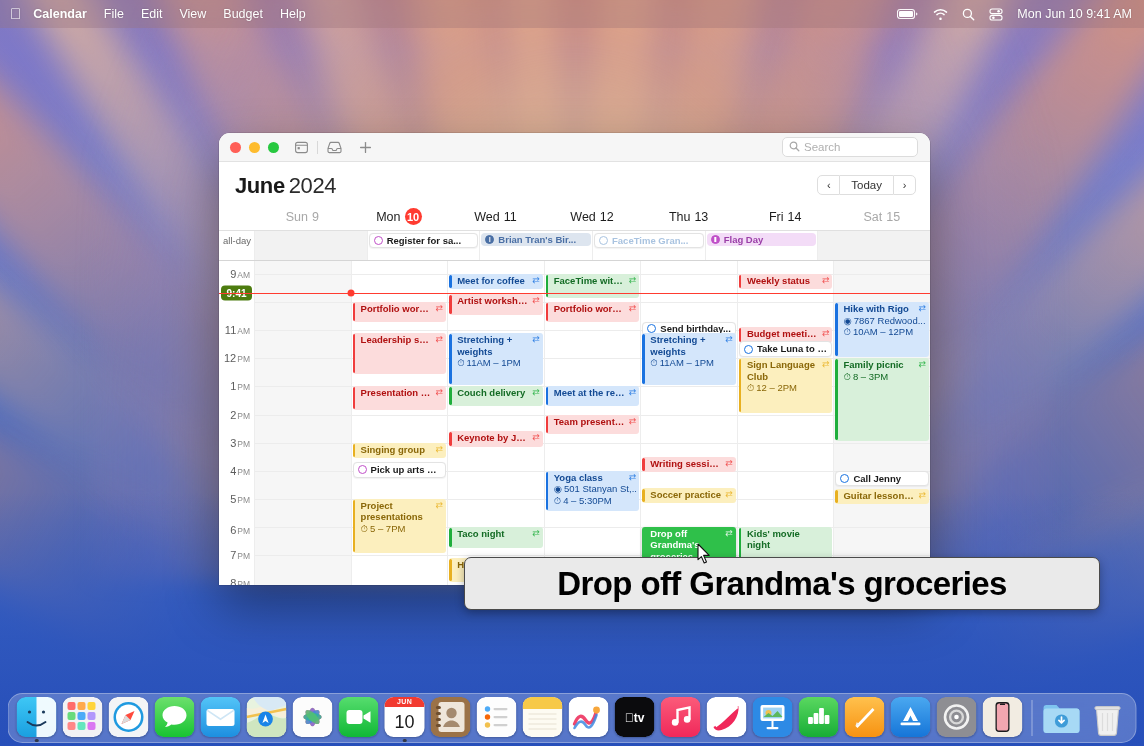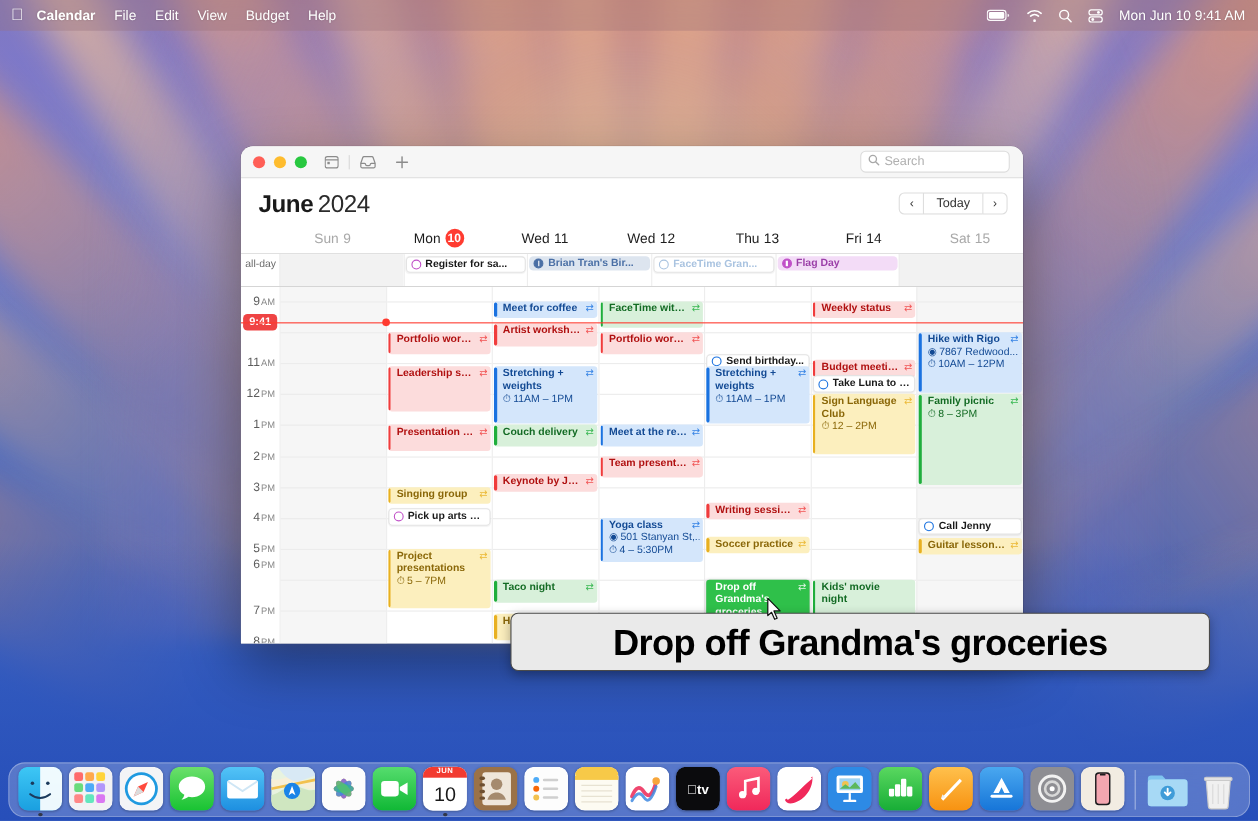--- a/index.html
+++ b/index.html
@@ -150,21 +150,21 @@
     transform:translateY(-50%); white-space:nowrap;
   }
   .tlabel .ap { font-size:8.5px; color:#8a8a8a; margin-left:1px; }
   #cols { position:absolute; left:35px; right:0; top:0; bottom:0; display:flex; }
   .col { flex:1 1 0; position:relative; border-left:.5px solid #ededed; }
   .col.weekend { background:#f6f6f6; }
   .hline { position:absolute; left:0; right:0; height:0; border-top:.5px solid #ececec; }
   #nowline { position:absolute; left:0; right:0; height:0; border-top:1.5px solid #ff3b30; z-index:6; }
   #nowbadge {
     position:absolute; left:2px; width:31px; height:15px; border-radius:4px;
-    background:#ef4444; color:#fff; font-size:10px; font-weight:bold;
+    background:#4d7c0f; color:#fff; font-size:10px; font-weight:bold;
     display:flex; align-items:center; justify-content:center;
     transform:translateY(-50%); z-index:7;
   }
   #nowdot { position:absolute; width:7px; height:7px; border-radius:50%; background:#ff3b30;
     transform:translate(-50%,-50%); z-index:7; }
   
   .ev {
     position:absolute; left:1px; right:1px; border-radius:3px; overflow:hidden;
     font-size:9.5px; line-height:11.5px; padding:1px 3px 1px 4px;
     display:flex; flex-direction:column;
@@ -683,21 +683,21 @@
       </div>
     <div id="timecol">
         <div class="tlabel" style="top: 13px;"><span>9</span><span class="ap">AM</span></div>
         <div class="tlabel" style="top: 69.2px;"><span>11</span><span class="ap">AM</span></div>
         <div class="tlabel" style="top: 97.3px;"><span>12</span><span class="ap">PM</span></div>
         <div class="tlabel" style="top: 125.4px;"><span>1</span><span class="ap">PM</span></div>
         <div class="tlabel" style="top: 153.5px;"><span>2</span><span class="ap">PM</span></div>
         <div class="tlabel" style="top: 181.6px;"><span>3</span><span class="ap">PM</span></div>
         <div class="tlabel" style="top: 209.7px;"><span>4</span><span class="ap">PM</span></div>
         <div class="tlabel" style="top: 237.8px;"><span>5</span><span class="ap">PM</span></div>
-        <div class="tlabel" style="top: 252px; text-align: right;"><span>6</span><span class="ap">PM</span></div>
+        <div class="tlabel" style="top: 269px; text-align: right;"><span>6</span><span class="ap">PM</span></div>
         <div class="tlabel" style="top: 294px;"><span>7</span><span class="ap">PM</span></div>
         <div class="tlabel" style="top: 322.1px;"><span>8</span><span class="ap">PM</span></div>
         <div id="nowbadge" style="top: 32.1923px;">9:41</div>
       </div>
   <div id="nowline" style="top: 32.1923px;"></div>
       <div id="nowdot" style="top: 32.1923px; left: 131.571px;"></div>
       <div style="position: absolute; left: 35px; right: 0px; top: 32.1923px; height: 0px;"></div>
     </div>
 </div>
 

